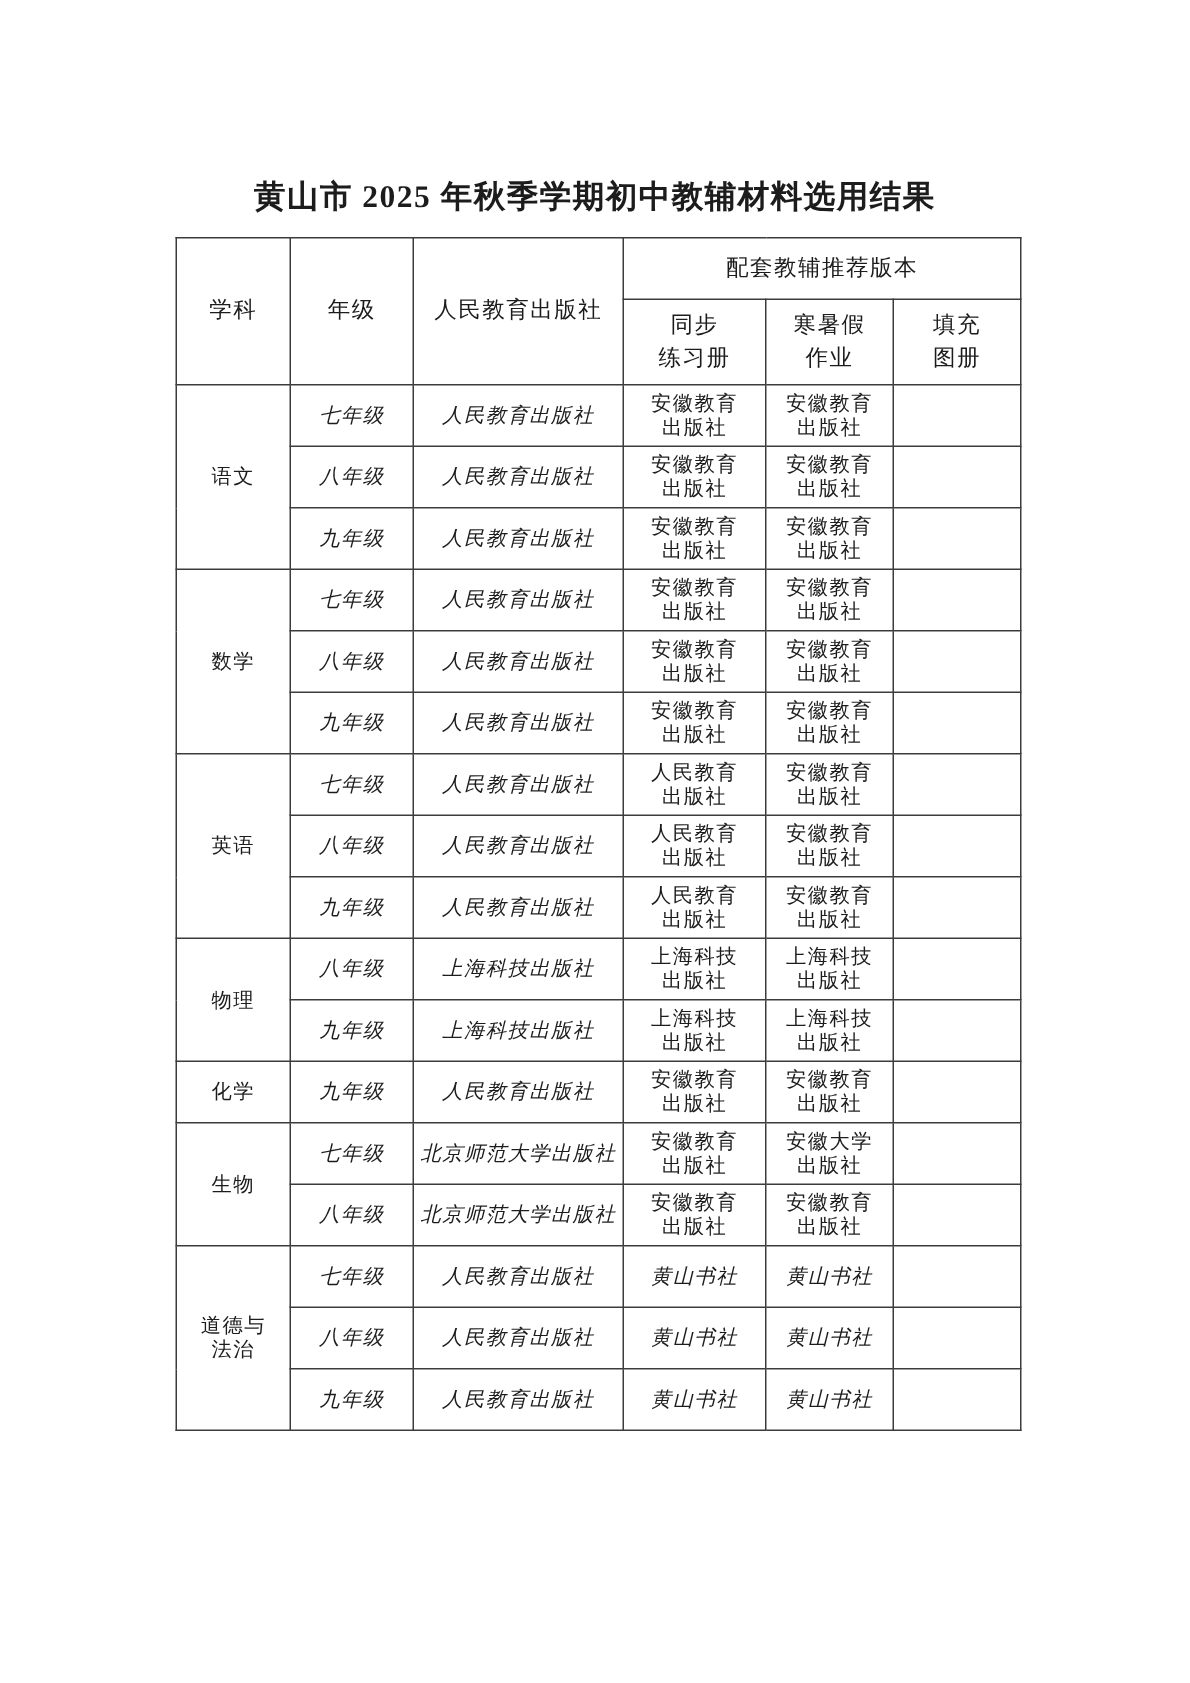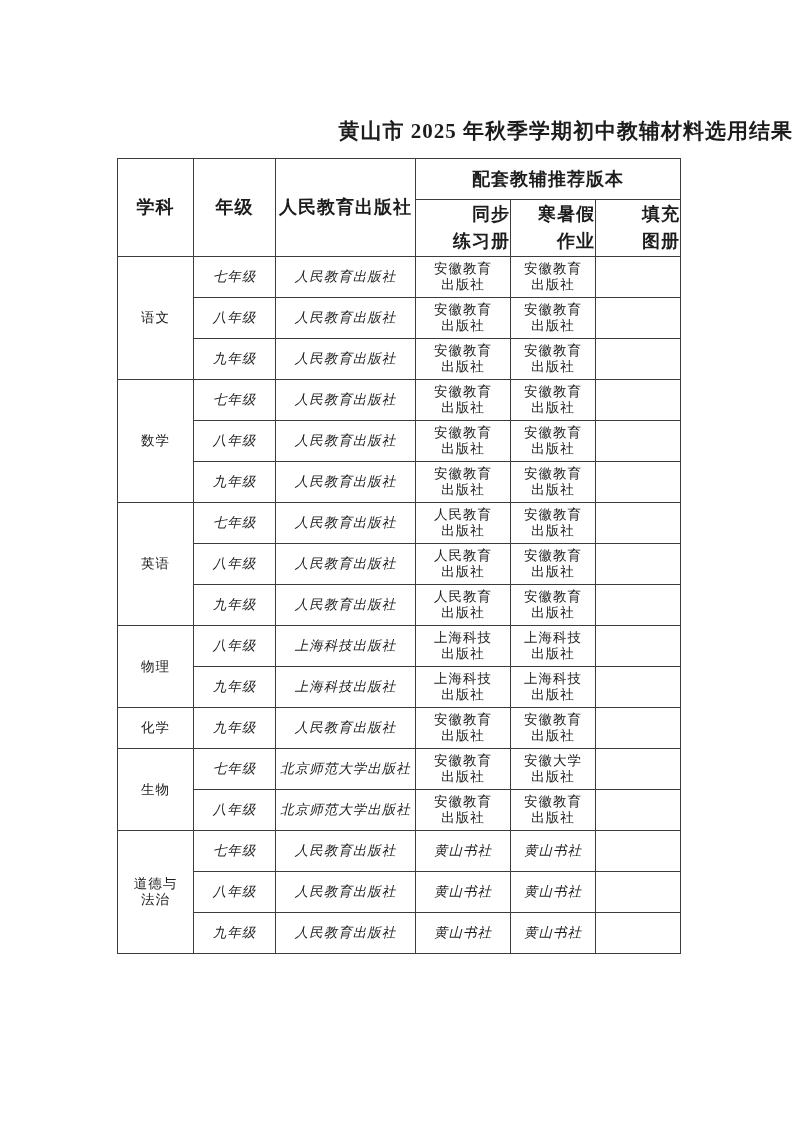--- a/index.html
+++ b/index.html
@@ -2,39 +2,39 @@
 <html><head>
 <meta charset="utf-8">
 <style>
   html,body{margin:0;padding:0;}
   body{
     width:793px;height:1122px;background:#ffffff;position:relative;
     font-family:"Liberation Serif","DejaVu Serif",serif;color:#1c1c1c;
     overflow:hidden;
   }
   .doc-title{
-    position:absolute;top:117px;left:0;width:793px;text-align:right;
+    position:absolute;top:117px;left:0;width:793px;text-align:center;
     font-size:21px;font-weight:bold;letter-spacing:1px;
     font-family:"Liberation Serif","DejaVu Serif",serif;
   }
   table.result{
     position:absolute;left:117px;top:158px;width:563px;
     border-collapse:collapse;table-layout:fixed;
   }
   .result th,.result td{
     border:1px solid #3c3c3c;text-align:center;vertical-align:middle;
     padding:0;overflow:hidden;
   }
   .result th{
     font-family:"Liberation Sans","DejaVu Sans",sans-serif;
-    font-weight:bold;font-size:18px;white-space:pre-line;
+    font-weight:normal;font-size:15px;white-space:pre-line;
     letter-spacing:1px;line-height:1.5;
   }
   tr.hdr-top th{height:40px;}
-  tr.hdr-sub th{height:56px;text-align:right;}
+  tr.hdr-sub th{height:56px;}
   .result tbody td{
     font-size:13.5px;height:40px;white-space:pre-line;
     line-height:1.18;letter-spacing:1px;
   }
   td.subject{font-size:14px;letter-spacing:2px;line-height:1.25;}
   td.grade,td.textbook,td.single{letter-spacing:2.5px;font-style:italic;}
   td.small-pub{font-size:11px;letter-spacing:0.5px;margin-left:43px;}
   td.atlas{letter-spacing:0;}
 </style>
 </head>

